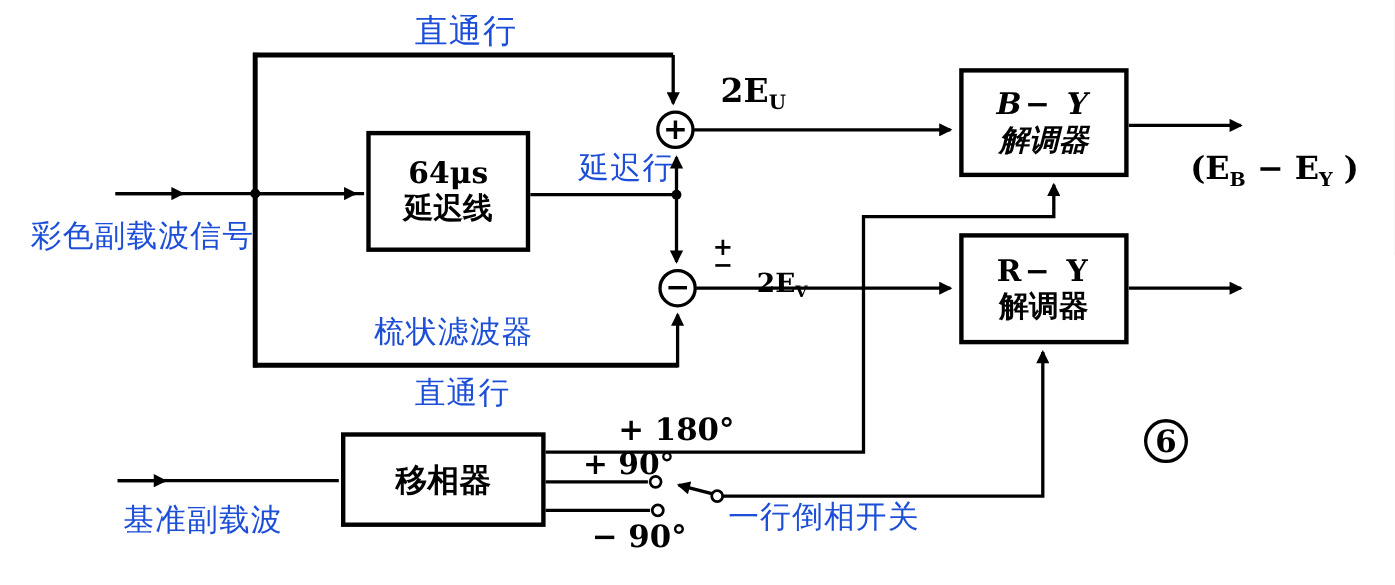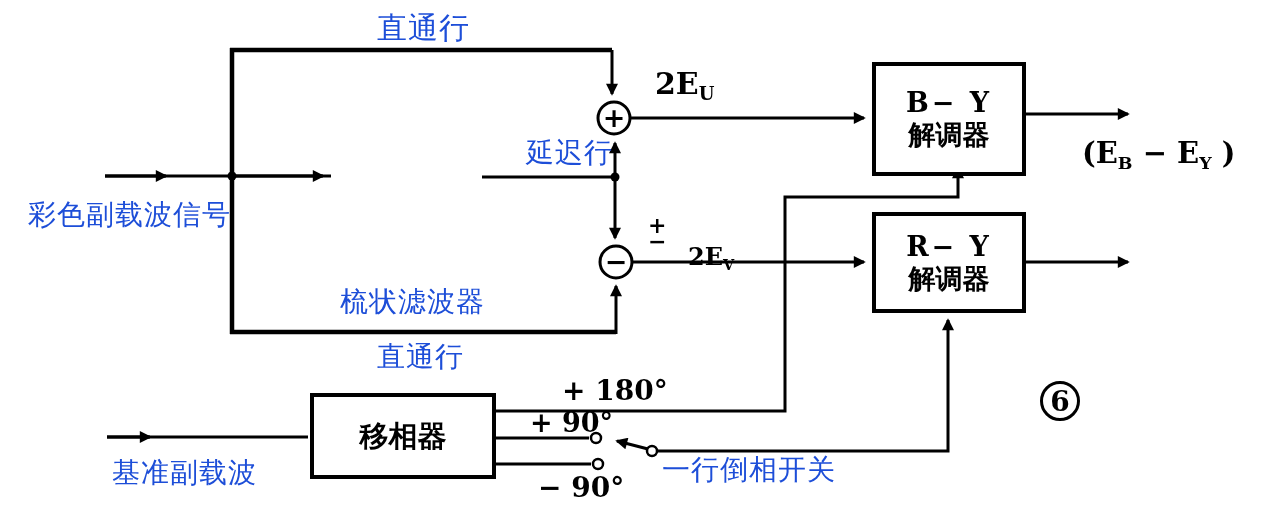--- a/index.html
+++ b/index.html
@@ -90,22 +90,26 @@
 
       <circle cx="596" cy="438" r="5" stroke-width="2.5" fill="#fff"></circle>
       <circle cx="598" cy="464" r="5" stroke-width="2.5" fill="#fff"></circle>
       <circle cx="652" cy="451" r="5" stroke-width="2.5" fill="#fff"></circle>
 
       <circle cx="232" cy="176" r="4.5" fill="#000" stroke="none"></circle>
       <circle cx="615" cy="177" r="4.5" fill="#000" stroke="none"></circle>
     </g>
   </svg>
 
+  <div class="blk" style="left:333px;top:119px;width:149px;height:110px;">
+    <div class="bl1 serif">64μs</div>
+    <div class="bl2">延迟线</div>
+  </div>
 
-  <div class="blk" style="left:872px;top:62px;width:154px;height:114px;">
+  <div class="blk" style="left:872px;top:62px;width:154px;height:99px;font-style:italic;">
     <div class="bl1 serif" style="letter-spacing:3px;">B− Y</div>
     <div class="bl2">解调器</div>
   </div>
 
   <div class="blk" style="left:872px;top:212px;width:154px;height:101px;">
     <div class="bl1 serif" style="letter-spacing:3px;">R− Y</div>
     <div class="bl2">解调器</div>
   </div>
 
   <div class="blk" style="left:310px;top:393px;width:186px;height:86px;">

